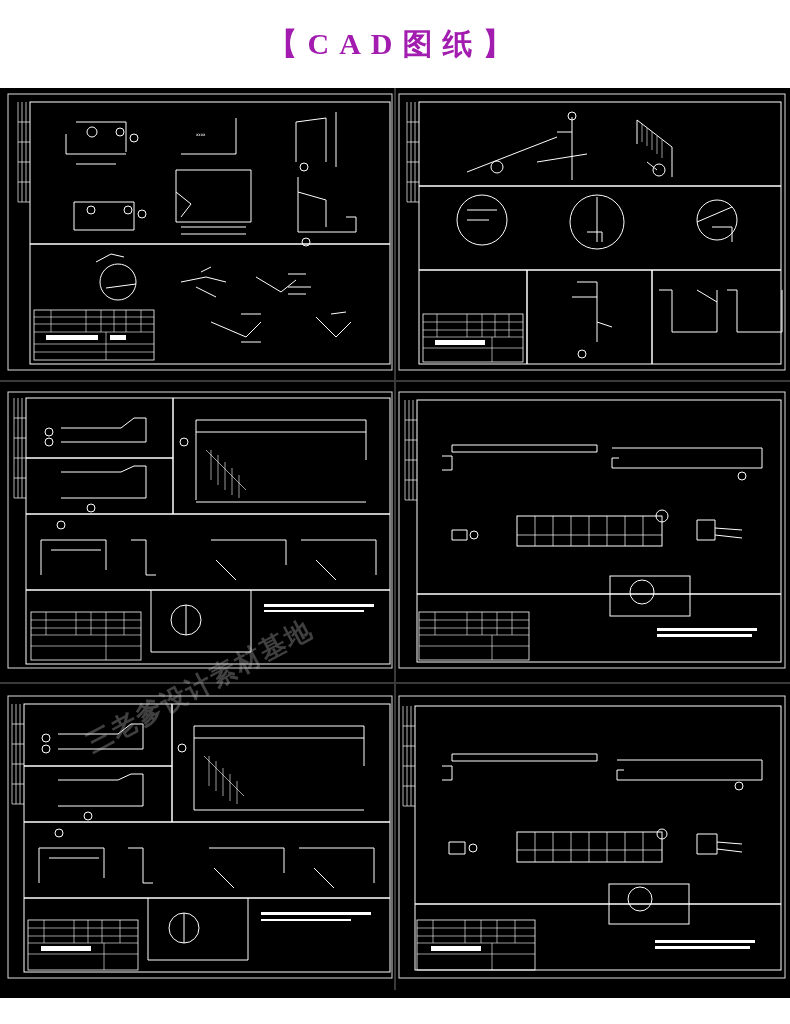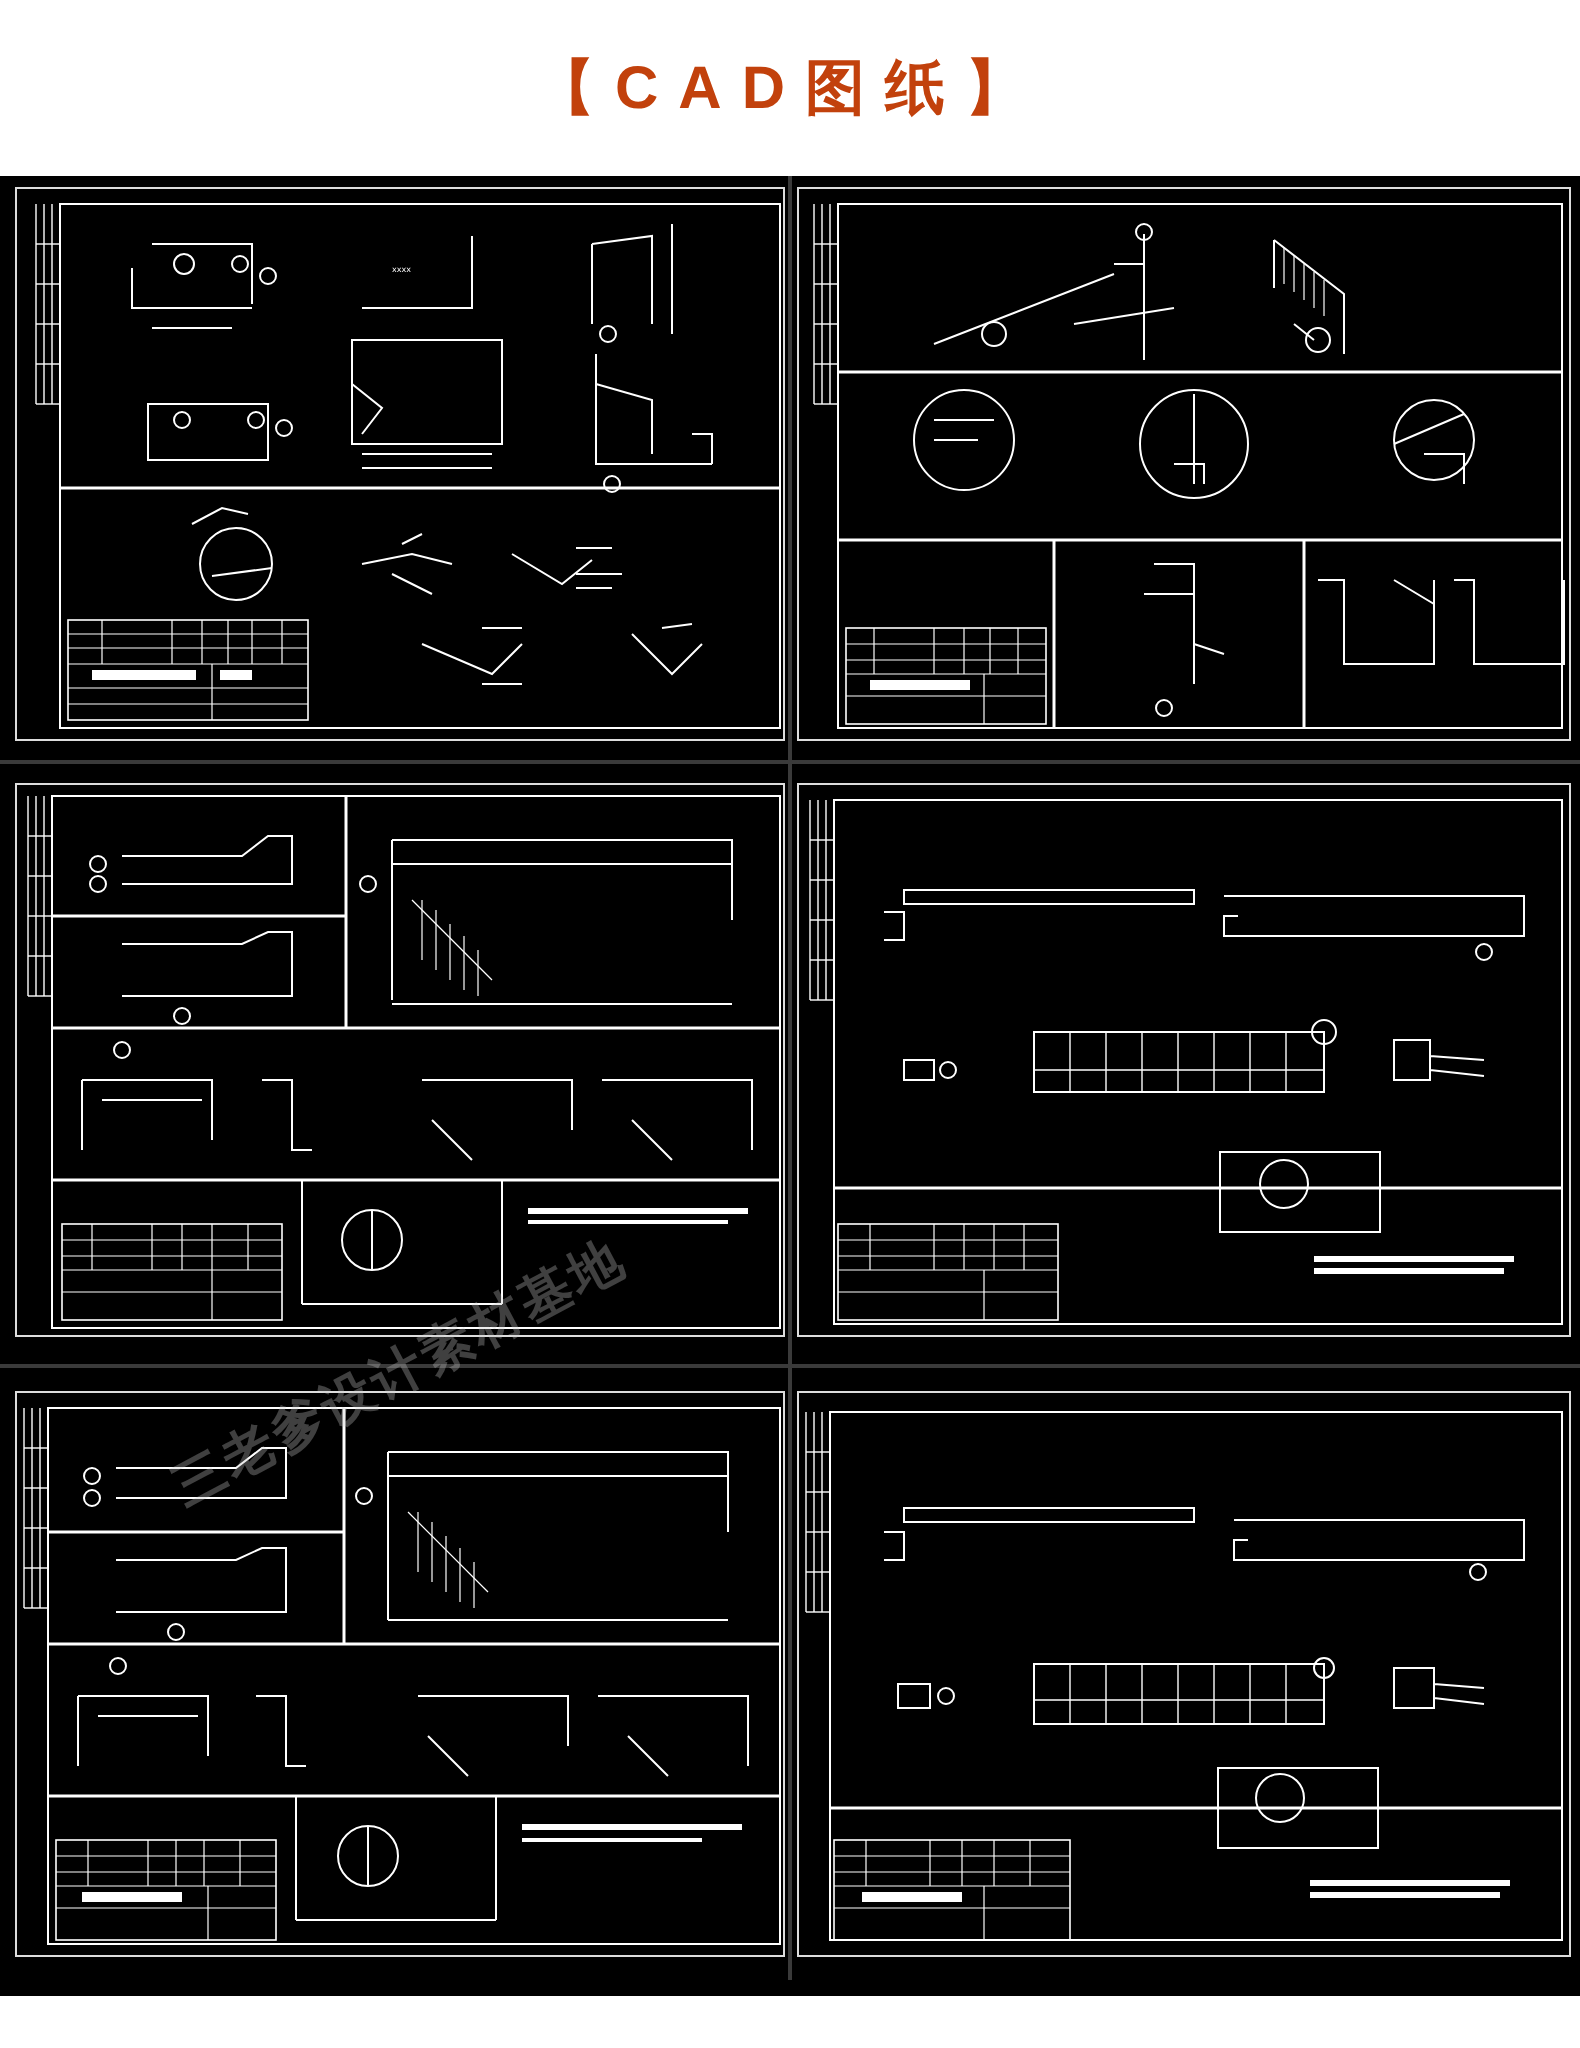--- a/index.html
+++ b/index.html
@@ -1,18 +1,18 @@
 <!DOCTYPE html>
 <html><head>
 <meta charset="utf-8">
 <style>
   html, body { margin:0; padding:0; background:#fff; }
   body { width:790px; height:1024px; position:relative; overflow:hidden; font-family:"DejaVu Sans", sans-serif; }
   .header { position:absolute; left:0; top:0; width:790px; height:88px; background:#fff; display:flex; align-items:center; justify-content:center; }
-  .title { font-size:30px; font-weight:bold; color:#c2410c; letter-spacing:10px; font-family:Liberation Sans, sans-serif; }
+  .title { font-size:30px; font-weight:bold; color:#a21caf; letter-spacing:10px; font-family:Liberation Serif, serif; }
   .board { position:absolute; left:0; top:88px; width:790px; height:910px; background:#000; }
   .sheet { position:absolute; background:#000; }
   .sheet svg { position:absolute; left:0; top:0; width:100%; height:100%; }
   .sep { position:absolute; background:#3a3a3a; }
   .watermark { position:absolute; left:80px; top:730px; font-size:26px; font-weight:bold; color:rgba(200,200,200,0.32); transform:rotate(-28deg); transform-origin:left top; white-space:nowrap; letter-spacing:2px; pointer-events:none; }
   .footer { position:absolute; left:0; top:998px; width:790px; height:26px; background:#fff; }
 </style>
 </head>
 <body>
 

